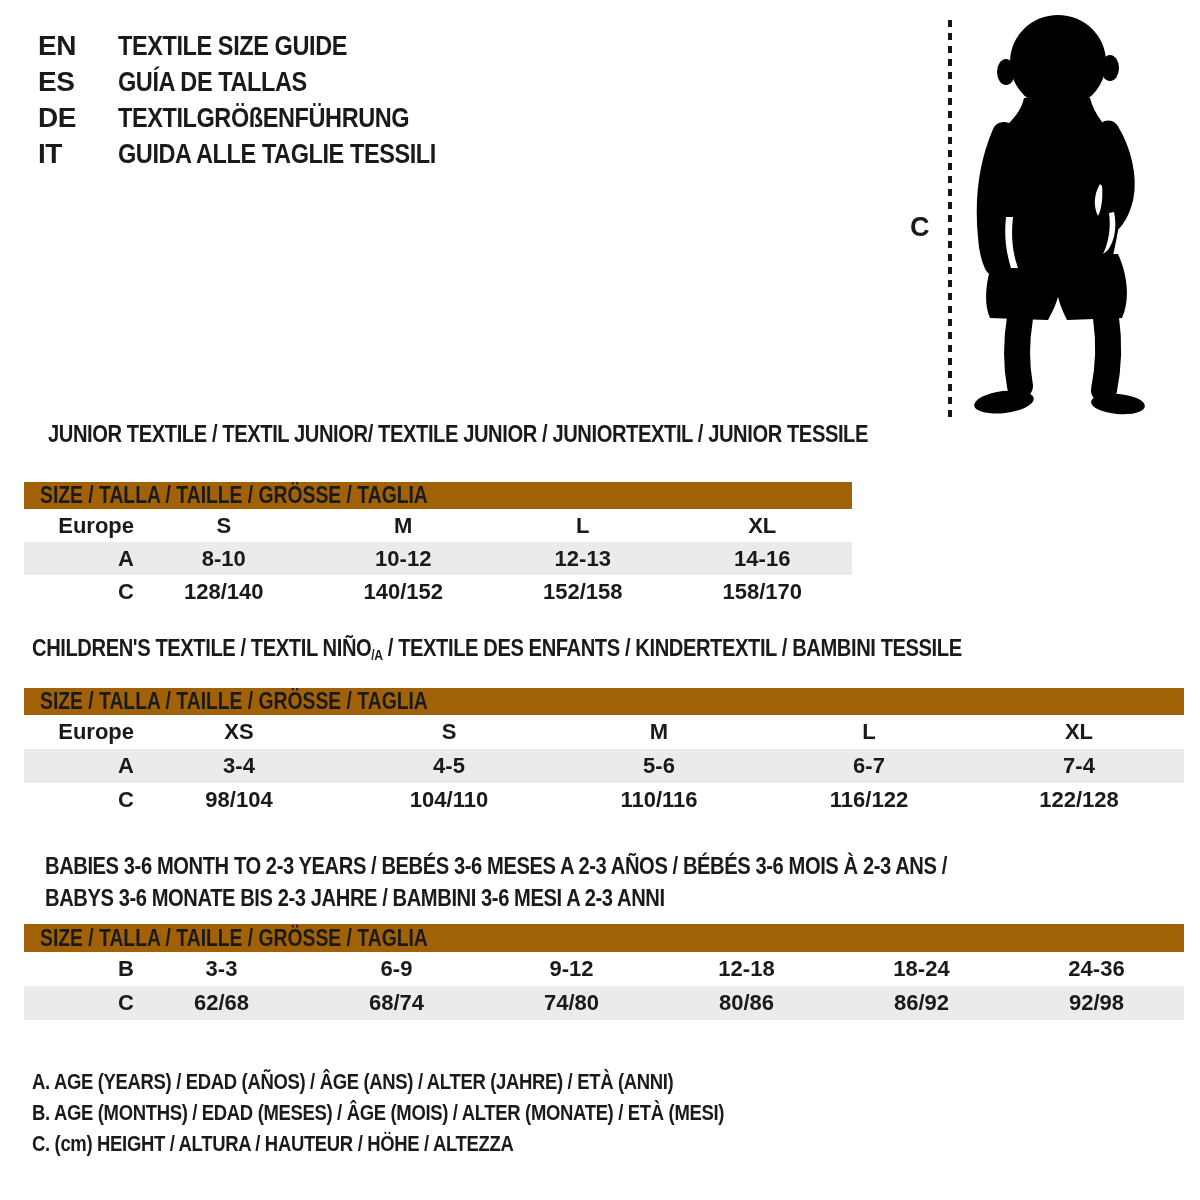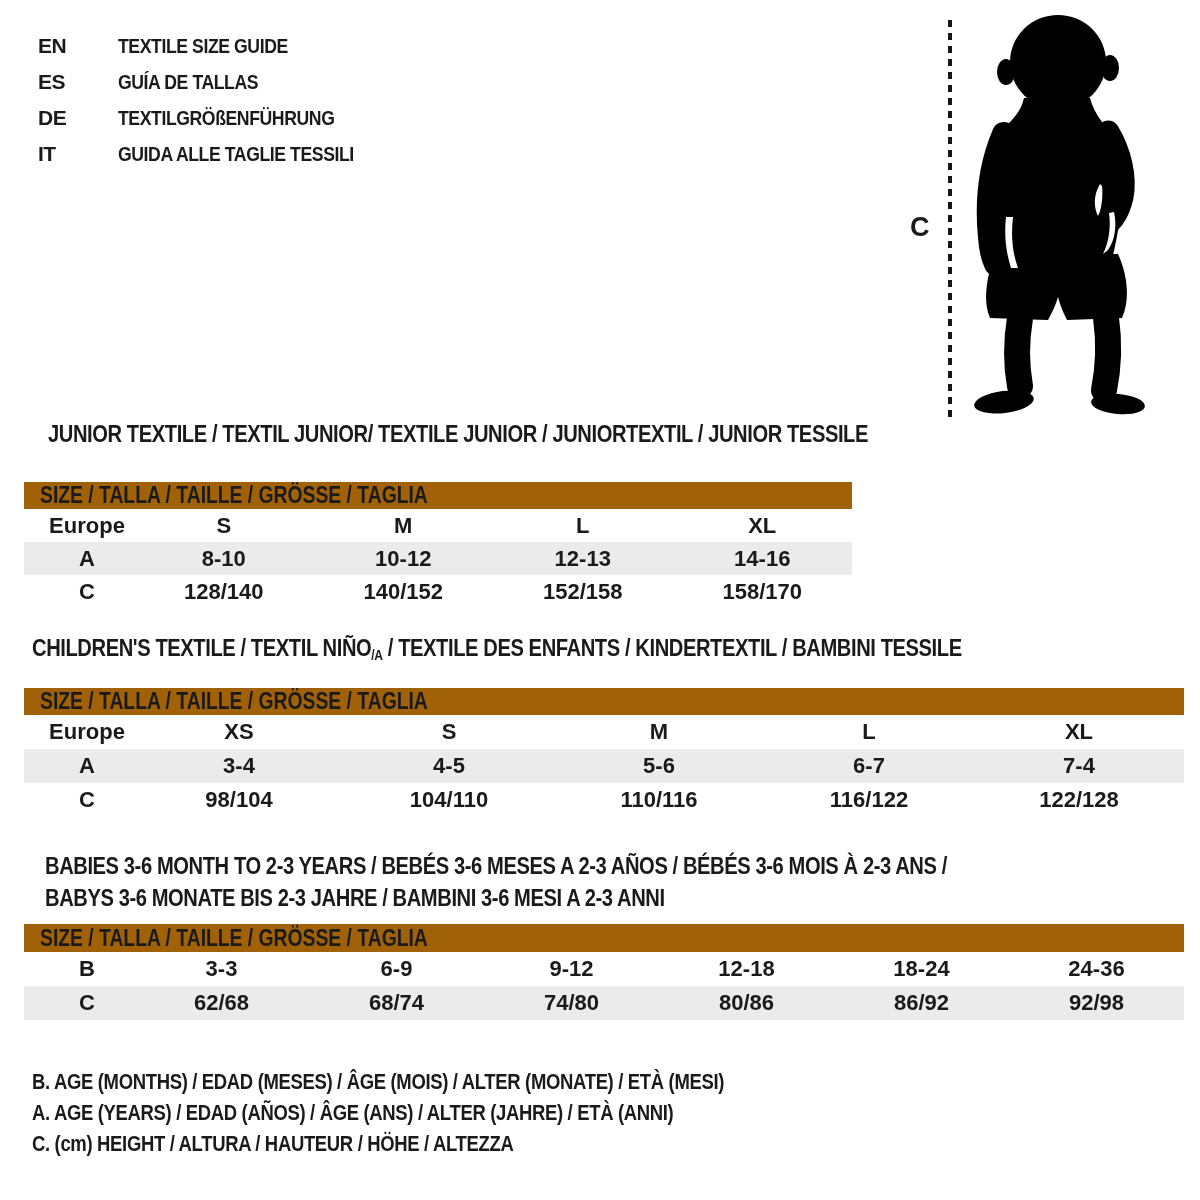--- a/index.html
+++ b/index.html
@@ -5,39 +5,39 @@
   html,body { margin:0; padding:0; background:#ffffff; }
   .canvas {
     position:relative; width:1200px; height:1200px; background:#ffffff;
     font-family:"Liberation Sans", sans-serif; color:#1a1a1a; overflow:hidden;
   }
   .cond { display:inline-block; transform:scaleX(0.84); transform-origin:left center; white-space:nowrap; }
 
   
   .lang-list { position:absolute; left:38px; top:28px; }
   .lang-row { display:grid; grid-template-columns:80px auto; height:36px; align-items:center; }
-  .lang-code, .lang-title { font-weight:bold; font-size:21px; letter-spacing:-0.5px; }
+  .lang-code, .lang-title { font-weight:bold; font-size:28px; letter-spacing:-0.5px; }
 
   
   .height-line { position:absolute; left:948px; top:20px; width:4px; height:398px;
     background:repeating-linear-gradient(to bottom,#161616 0 7px, transparent 7px 13px); }
   .height-label { position:absolute; left:910px; top:212px; font-weight:bold; font-size:27px; }
   .toddler { position:absolute; left:960px; top:12px; width:188px; height:408px; }
 
   
   .sec-title { position:absolute; font-weight:bold; font-size:24px; letter-spacing:-0.5px; line-height:32px; }
   .sub { font-size:0.6em; position:relative; top:0.28em; }
 
   
   .table { position:absolute; }
   .t-head { background:#a16207; display:flex; align-items:center; padding-left:16px;
     font-weight:bold; font-size:23px; height:27px; }
   .t-row { display:grid; align-items:center; font-weight:bold; font-size:22px; }
   .t-row.stripe { background:#ebebeb; }
-  .t-label { padding-left:16px; text-align:center; }
+  .t-label { padding-left:16px; text-align:right; }
   .t-cell { text-align:center; }
   .cols-4 { grid-template-columns:110px repeat(4,1fr); }
   .cols-5 { grid-template-columns:110px repeat(5,1fr); }
   .cols-6 { grid-template-columns:110px repeat(6,1fr); }
   .junior-table { left:24px; top:482px; width:828px; }
   .junior-table .t-row { height:33px; }
   .children-table { left:24px; top:688px; width:1160px; }
   .children-table .t-row { height:34px; }
   .babies-table { left:24px; top:924px; width:1160px; }
   .babies-table .t-head { height:28px; }
@@ -177,18 +177,18 @@
       <span class="t-cell">62/68</span>
       <span class="t-cell">68/74</span>
       <span class="t-cell">74/80</span>
       <span class="t-cell">80/86</span>
       <span class="t-cell">86/92</span>
       <span class="t-cell">92/98</span>
     </div>
   </div>
 
   <div class="legend">
+    <div class="legend-line"><span class="cond">A. AGE (YEARS) / EDAD (AÑOS) / ÂGE (ANS) / ALTER (JAHRE) / ETÀ (ANNI)</span></div>
     <div class="legend-line"><span class="cond">B. AGE (MONTHS) / EDAD (MESES) / ÂGE (MOIS) / ALTER (MONATE) / ETÀ (MESI)</span></div>
-    <div class="legend-line"><span class="cond">A. AGE (YEARS) / EDAD (AÑOS) / ÂGE (ANS) / ALTER (JAHRE) / ETÀ (ANNI)</span></div>
     <div class="legend-line"><span class="cond">C. (cm) HEIGHT / ALTURA / HAUTEUR / HÖHE / ALTEZZA</span></div>
   </div>
 
 </div>
 
 </body></html>

